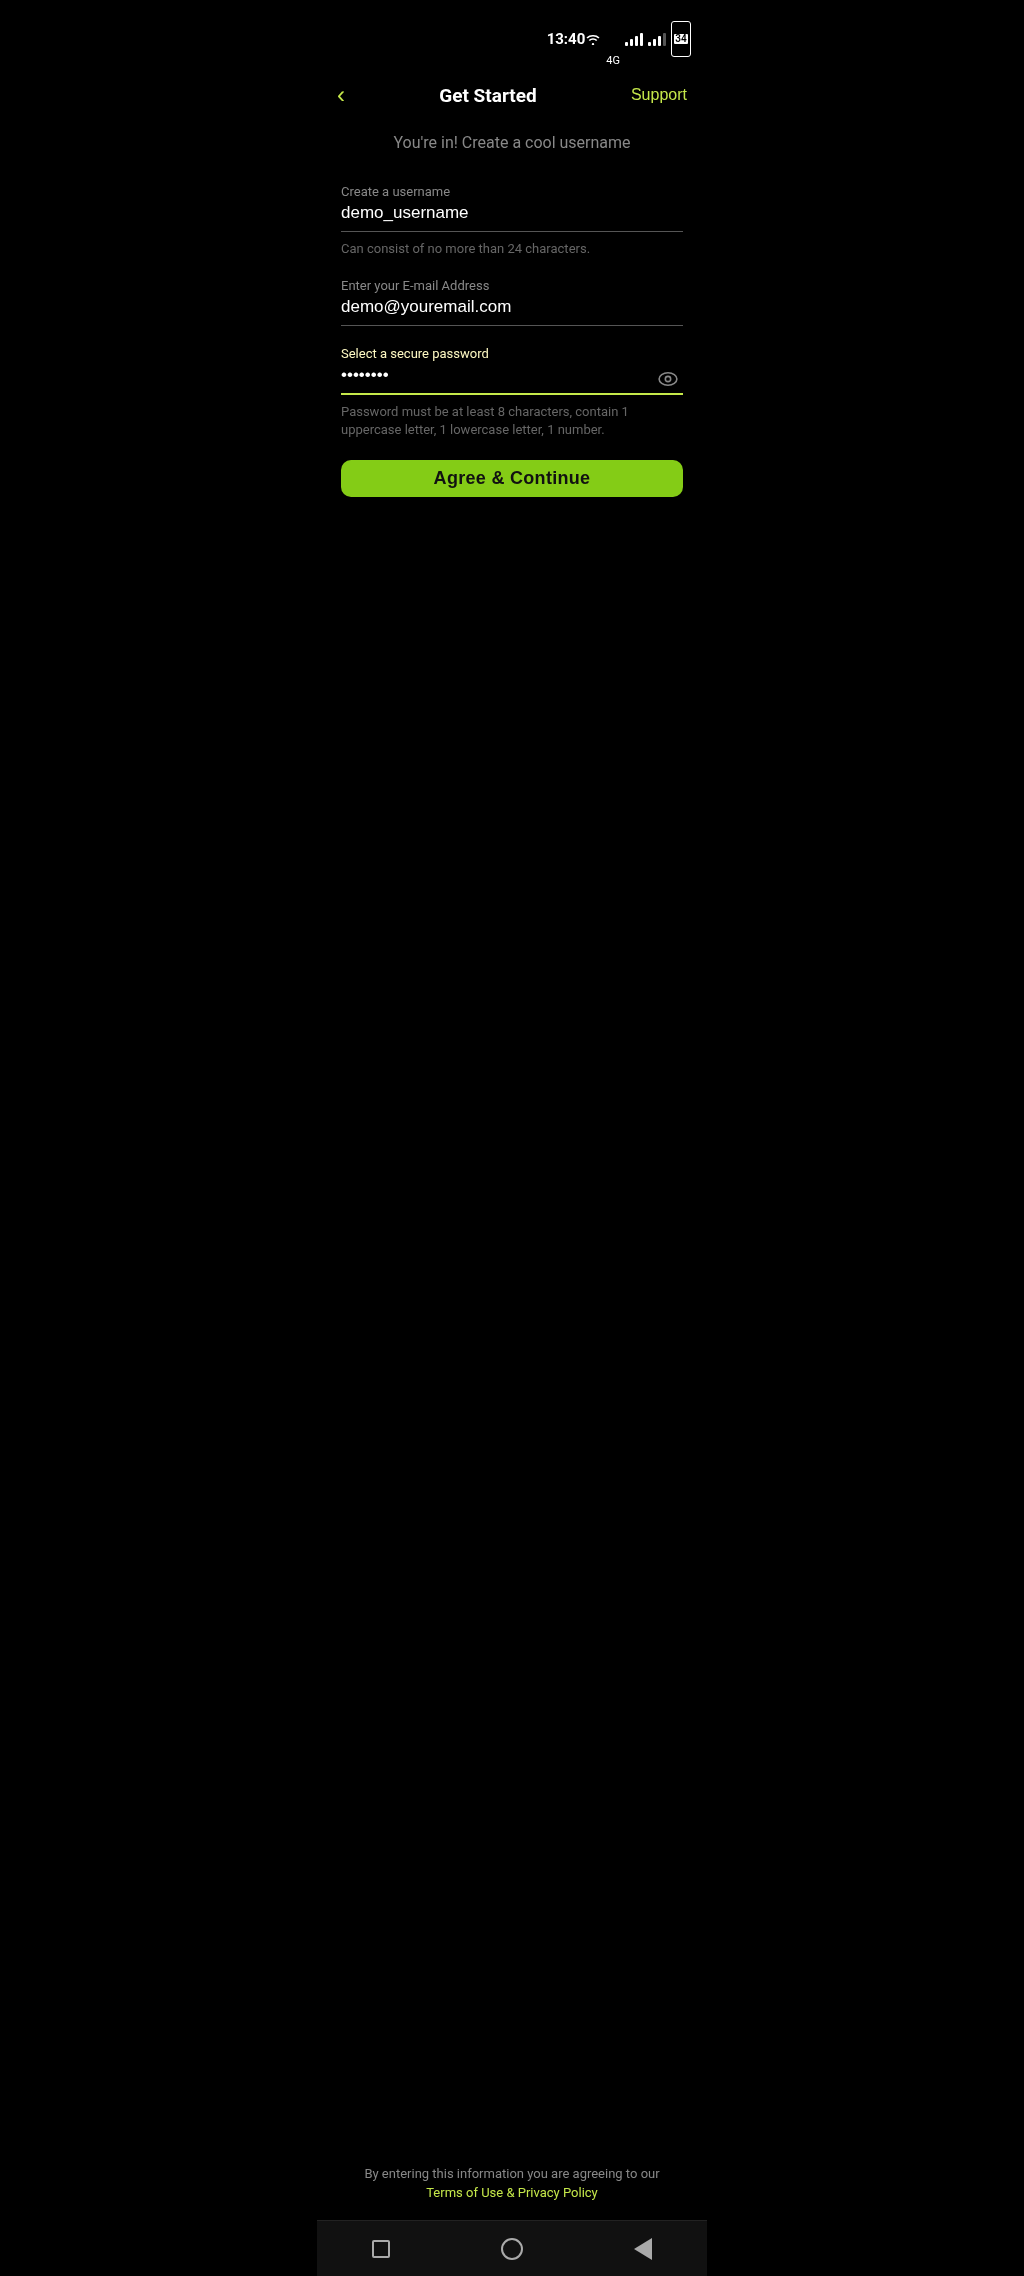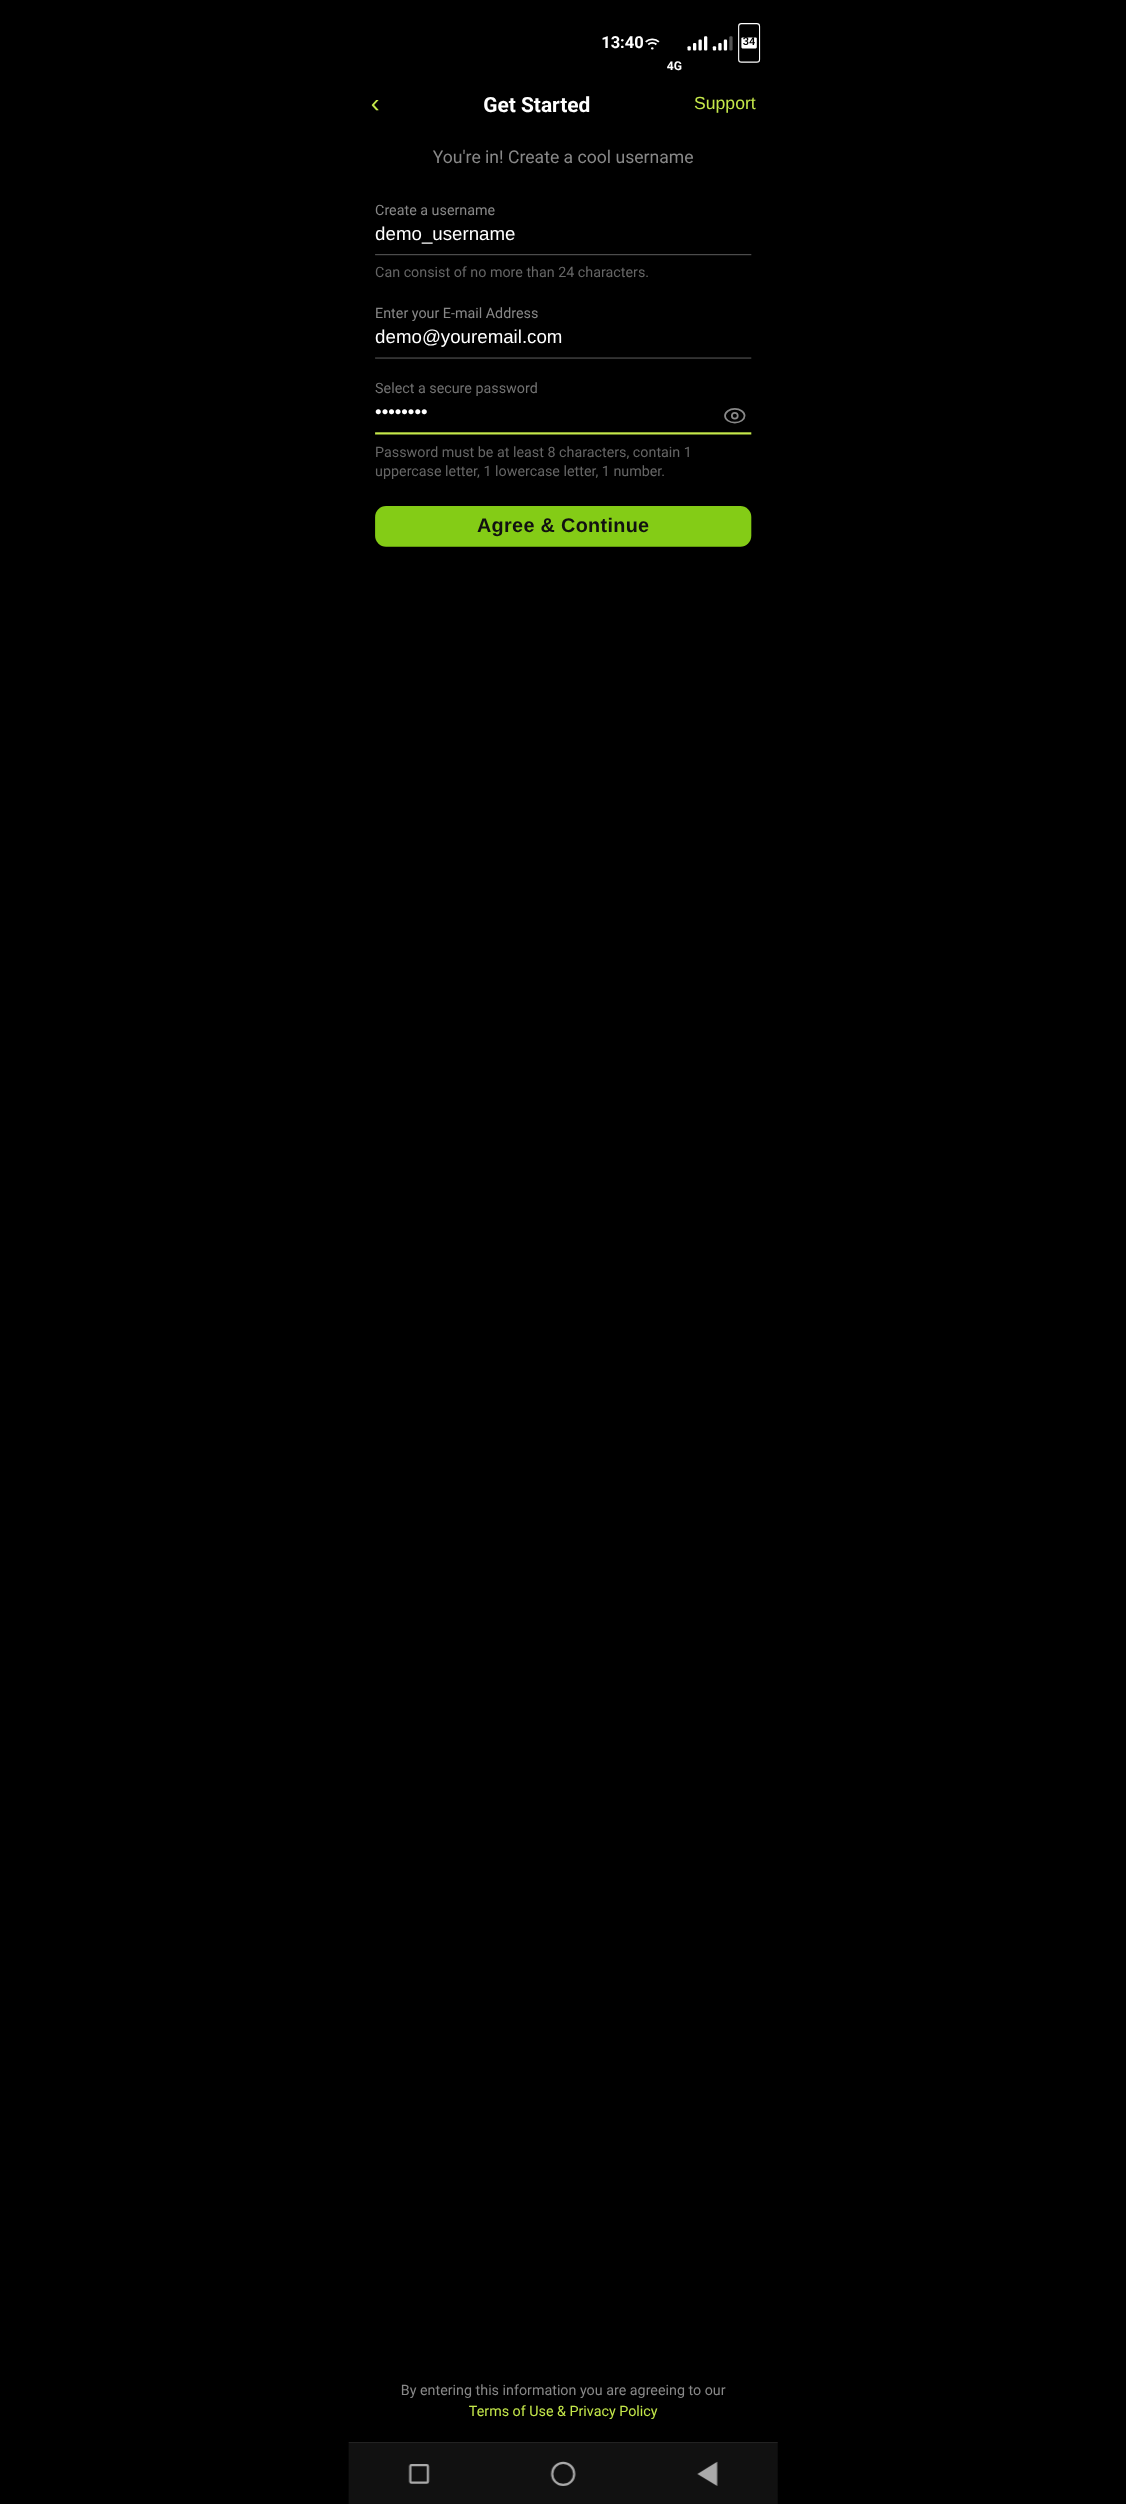--- a/index.html
+++ b/index.html
@@ -88,21 +88,21 @@
     }
 
     .field-label {
       color: #888;
       font-size: 13px;
       margin-bottom: 4px;
       display: block;
     }
 
     .field-label.active {
-      color: #737373;
+      color: #fef9c3;
     }
 
     .field-value {
       font-size: 17px;
       color: #fff;
       padding-bottom: 8px;
       border-bottom: 1px solid #555;
       display: block;
       width: 100%;
       background: none;
@@ -266,21 +266,21 @@
 <body>
 
 <div class="status-bar">
   <span class="status-left">13:40</span>
   <div class="status-right">
 
     <svg width="16" height="12" viewBox="0 0 20 15" fill="white">
       <path d="M10 12.5a1.5 1.5 0 1 1 0 3 1.5 1.5 0 0 1 0-3zm0-4a5.5 5.5 0 0 1 3.9 1.6l1.5-1.5A7.5 7.5 0 0 0 10 6.5a7.5 7.5 0 0 0-5.4 2.1l1.5 1.5A5.5 5.5 0 0 1 10 8.5zm0-4A9.5 9.5 0 0 1 16.7 7l1.5-1.5A11.5 11.5 0 0 0 10 2.5 11.5 11.5 0 0 0 1.8 5.5L3.3 7A9.5 9.5 0 0 1 10 4.5z"></path>
     </svg>
 
-    <span style="font-size:11px;font-weight:700;margin-top:44px;">4G</span>
+    <span style="font-size:11px;font-weight:400;margin-top:44px;">4G</span>
 
     <div class="signal-bar">
       <span style="height:4px;"></span>
       <span style="height:7px;"></span>
       <span style="height:10px;"></span>
       <span style="height:13px;"></span>
     </div>
     <div class="signal-bar">
       <span style="height:4px;"></span>
       <span style="height:7px;"></span>

